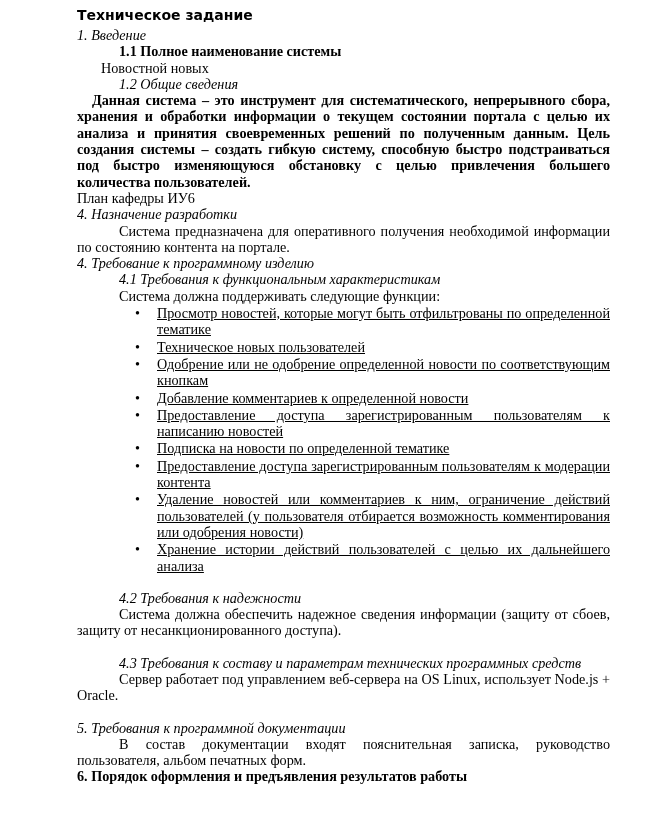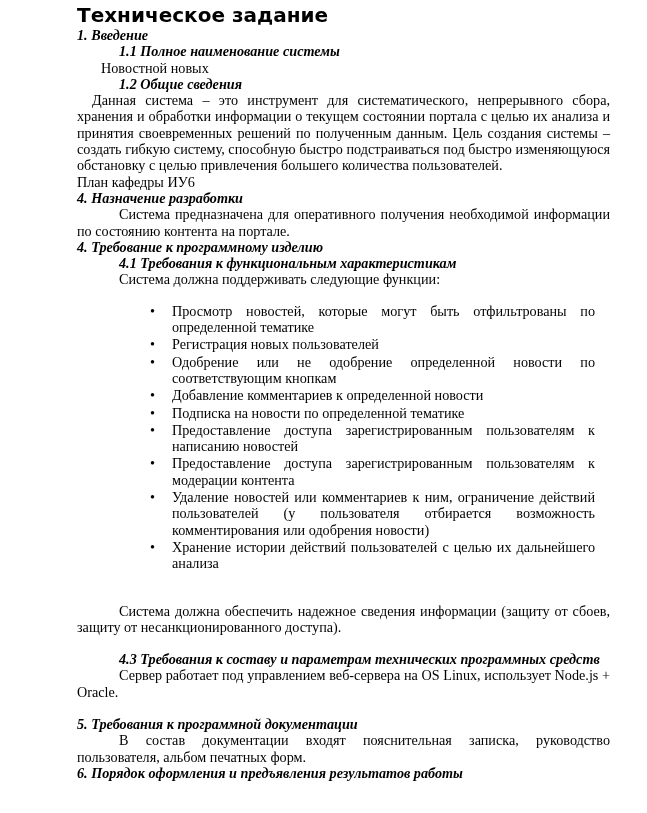--- a/index.html
+++ b/index.html
@@ -1,26 +1,26 @@
 <!DOCTYPE html>
 <html><head>
   <meta charset="utf-8">
   <style>
     html, body { margin: 0; padding: 0; background: #ffffff; }
     body { width: 647px; height: 813px; overflow: hidden; position: relative; color: #000; }
     .page { position: absolute; left: 77px; top: 0; width: 533px; font-family: "Liberation Serif", serif; font-size: 14.2px; line-height: 16.3px; }
-    .title { font-family: "DejaVu Sans", sans-serif; font-weight: bold; font-size: 20px; line-height: 20px; margin-top: 5px; margin-bottom: 2px; }
-    .h { font-style: italic; font-weight: bold; }
-    .hb { font-style: italic; font-weight: bold; }
+    .title { font-family: "DejaVu Sans", sans-serif; font-weight: bold; font-size: 14px; line-height: 20px; margin-top: 5px; margin-bottom: 2px; }
+    .h { font-style: italic; }
+    .hb { font-weight: bold; }
     .ind1 { padding-left: 42px; }
     p { margin: 0; }
     .just { text-align: justify; }
     .first-indent { text-indent: 42px; }
-    .first-indent-s { text-indent: 15px; }
-    ul { margin: 15px; padding: 0; list-style: none; }
+    .first-indent-s { text-indent: 15px; font-weight: bold; }
+    ul { margin: 0; padding: 0; list-style: none; text-decoration: underline; }
     li { position: relative; padding-left: 80px; text-align: justify; margin-top: 1px; }
     li::before { content: "•"; position: absolute; left: 58px; top: 0; }
     .gap { height: 16px; }
   </style>
 </head>
 <body>
 
 <div class="page">
   <div class="title">Техническое задание</div>
 
@@ -33,31 +33,32 @@
   <p>План кафедры ИУ6</p>
 
   <p class="h">4. Назначение разработки</p>
   <p class="just first-indent">Система предназначена для оперативного получения необходимой информации по состоянию контента на портале.</p>
 
   <p class="h">4. Требование к программному изделию</p>
   <p class="h ind1">4.1 Требования к функциональным характеристикам</p>
   <p class="ind1">Система должна поддерживать следующие функции:</p>
   <ul>
     <li>Просмотр новостей, которые могут быть отфильтрованы по определенной тематике</li>
-    <li>Регистрация новых пользователей</li>
+    <li>Техническое новых пользователей</li>
     <li>Одобрение или не одобрение определенной новости по соответствующим кнопкам</li>
     <li>Добавление комментариев к определенной новости</li>
+    <li>Предоставление доступа зарегистрированным пользователям к написанию новостей</li>
     <li>Подписка на новости по определенной тематике</li>
-    <li>Предоставление доступа зарегистрированным пользователям к написанию новостей</li>
     <li>Предоставление доступа зарегистрированным пользователям к модерации контента</li>
     <li>Удаление новостей или комментариев к ним, ограничение действий пользователей (у пользователя отбирается возможность комментирования или одобрения новости)</li>
     <li>Хранение истории действий пользователей с целью их дальнейшего анализа</li>
   </ul>
 
   <div class="gap"></div>
+  <p class="h ind1">4.2 Требования к надежности</p>
   <p class="just first-indent">Система должна обеспечить надежное сведения информации (защиту от сбоев, защиту от несанкционированного доступа).</p>
 
   <div class="gap"></div>
   <p class="h ind1">4.3 Требования к составу и параметрам технических программных средств</p>
   <p class="just first-indent">Сервер работает под управлением веб-сервера на OS Linux, использует Node.js + Oracle.</p>
 
   <div class="gap"></div>
   <p class="h">5. Требования к программной документации</p>
   <p class="just first-indent">В состав документации входят пояснительная записка, руководство пользователя, альбом печатных форм.</p>
 

